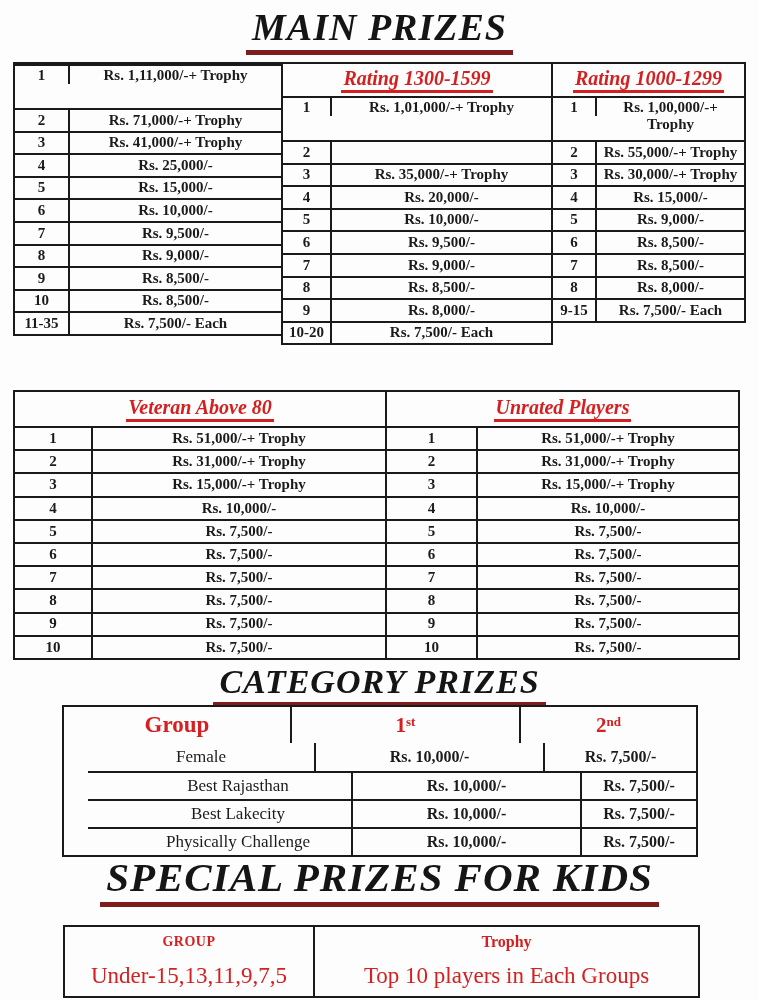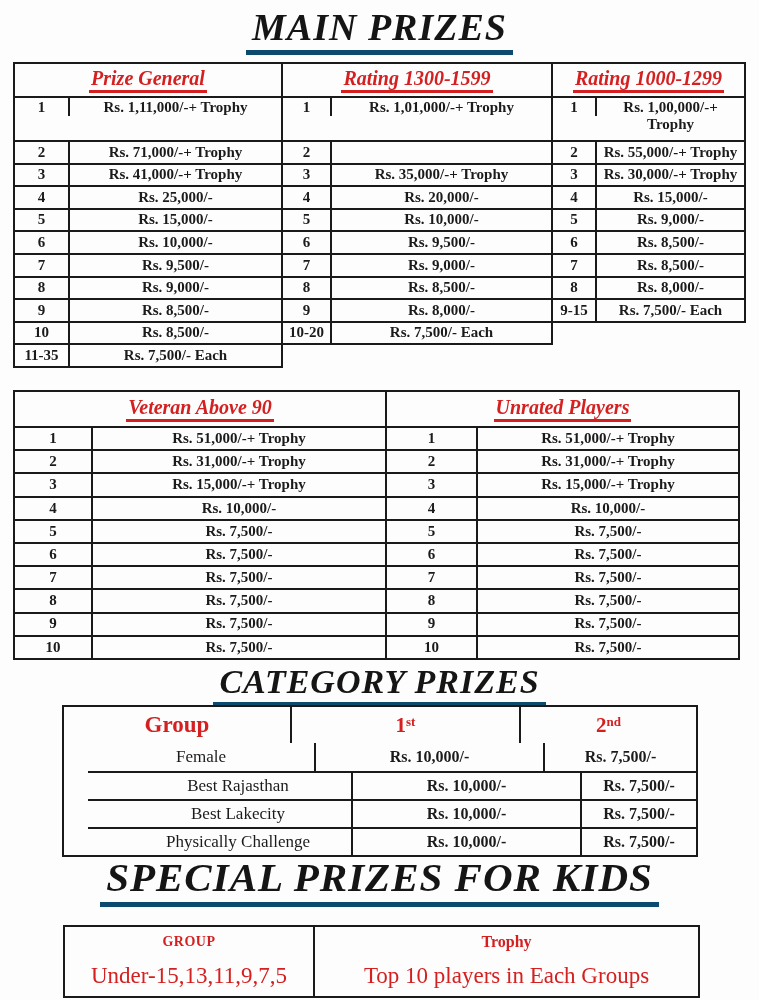--- a/index.html
+++ b/index.html
@@ -11,21 +11,21 @@
     position: relative;
   }
   .page { position: relative; width: 759px; height: 1000px; }
 
   
   .sec-title { position: absolute; left: 0; width: 100%; text-align: center; }
   .sec-title > span {
     display: inline-block;
     font-weight: bold; font-style: italic;
     letter-spacing: 1px;
-    border-bottom: 5px solid #0c4a6e;
+    border-bottom: 5px solid #7f1d1d;
     padding: 0 6px 1px 6px;
     color: #151515;
   }
   .t-main { top: 5px; }      .t-main > span { font-size: 38px; }
   .t-category { top: 663px; } .t-category > span { font-size: 34px; }
   .t-kids { top: 853px; }     .t-kids > span { font-size: 41px; }
 
   
   .table-strip { position: absolute; display: flex; align-items: flex-start; }
   .group { border: 2px solid var(--border, #1a1a1a); background: transparent; }
@@ -109,23 +109,20 @@
 
 <div class="page">
 
   <div class="sec-title t-main">
     <span>MAIN PRIZES</span>
   </div>
 
   <div class="table-strip main-strip">
 
     <div class="group main-group g1">
-      <div class="ghead">
-        <span class="redhead">Prize General</span>
-      </div>
       <div class="rows">
 
           <div class="m-row">
             <div class="cell rank">1</div>
             <div class="cell prize">Rs. 1,11,000/-+ Trophy</div>
           </div>
 
           <div class="m-row">
             <div class="cell rank">2</div>
             <div class="cell prize">Rs. 71,000/-+ Trophy</div>
@@ -286,21 +283,21 @@
             <div class="cell prize">Rs. 7,500/- Each</div>
           </div>
         </div>
     </div>
   </div>
 
   <div class="table-strip sec-strip">
 
     <div class="group sec-group h1">
       <div class="ghead">
-        <span class="redhead">Veteran Above 90</span>
+        <span class="redhead">Veteran Above 80</span>
       </div>
       <div class="rows">
 
           <div class="m-row">
             <div class="cell rank">1</div>
             <div class="cell prize">Rs. 51,000/-+ Trophy</div>
           </div>
 
           <div class="m-row">
             <div class="cell rank">2</div>

